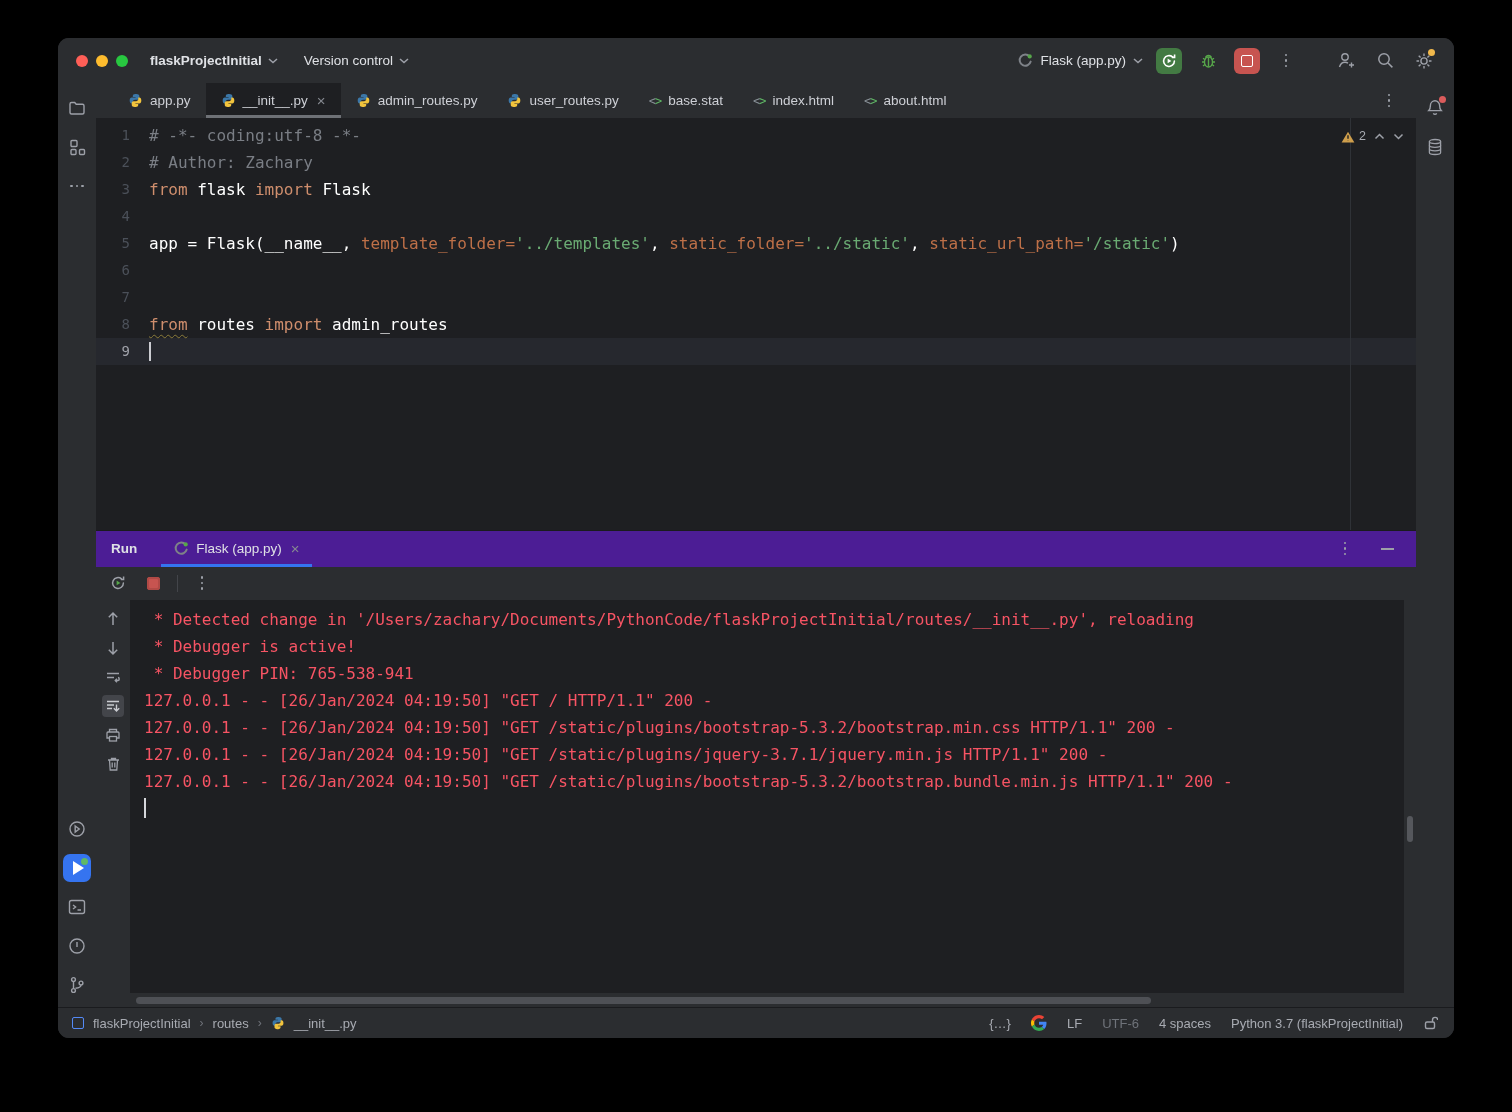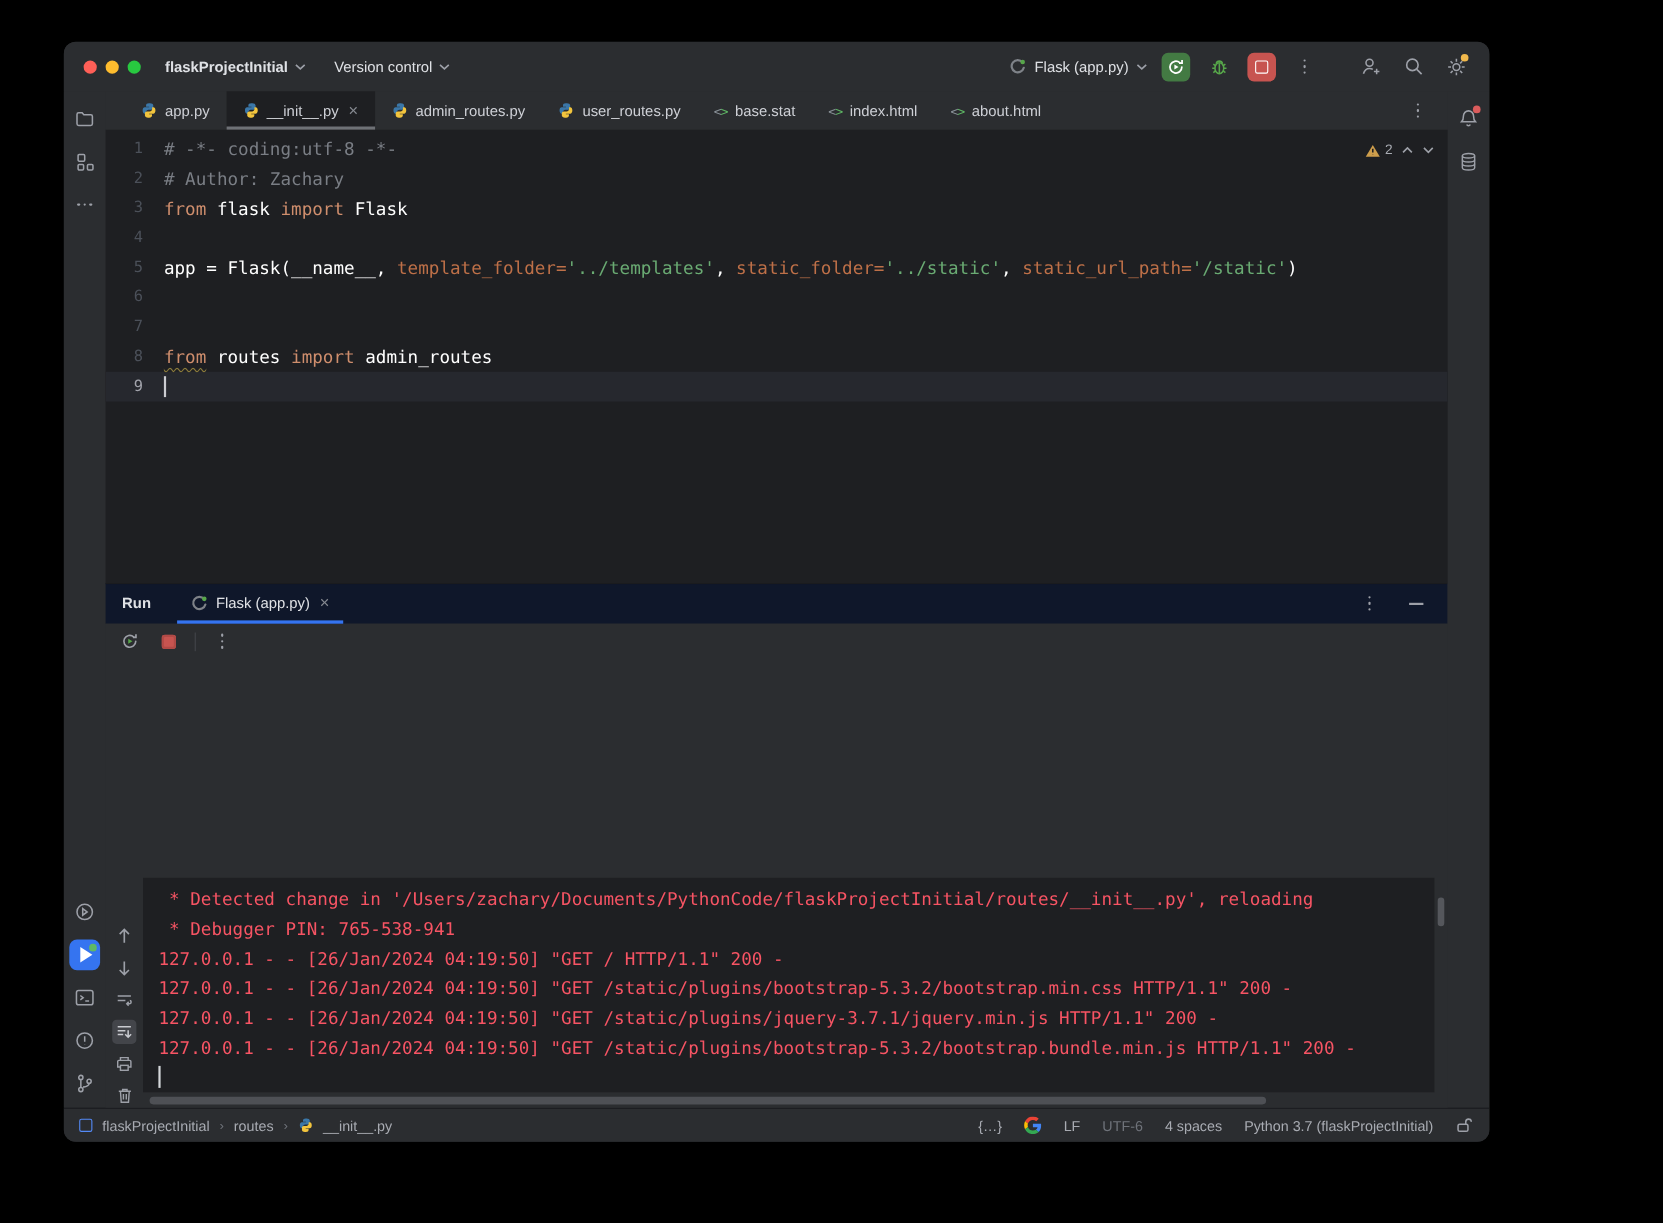--- a/index.html
+++ b/index.html
@@ -1,18 +1,18 @@
 <!DOCTYPE html>
 <html><head>
 <meta charset="utf-8">
 <style>
   html,body{margin:0;padding:0;}
   body{width:1512px;height:1112px;background:#000;position:relative;
        font-family:"Liberation Sans",sans-serif;-webkit-font-smoothing:antialiased;overflow:hidden;}
-  .window{position:absolute;left:58px;top:38px;width:1296px;height:1000px;background:#2B2D30;
+  .window{position:absolute;left:58px;top:38px;width:1396px;height:1000px;background:#2B2D30;
           border-radius:11px;overflow:hidden;display:flex;flex-direction:column;}
 
   
   .titlebar{height:45px;flex:none;display:flex;align-items:center;background:#2B2D30;}
   .traffic{display:flex;gap:8px;margin-left:18px;}
   .tl{width:12px;height:12px;border-radius:50%;}
   .tl.red{background:#FF5F57}.tl.yellow{background:#FEBC2E}.tl.green{background:#28C840}
   .tb-item{display:flex;align-items:center;gap:6px;color:#DFE1E5;font-size:13.5px;cursor:default;}
   .tb-item.project{margin-left:22px;font-weight:bold;}
   .tb-item.vcs{margin-left:26px;}
@@ -65,32 +65,32 @@
   .tk-d{color:#ffffff}
   .tk-s{color:#6AAB73}
   .tk-p{color:#BE7048}
   .tk-w{color:#CF8E6D;text-decoration:underline wavy #8B7B3A 1px;text-underline-offset:4px;}
   .caret{display:inline-block;width:2px;height:19px;background:#CBCCD1;vertical-align:-4px;}
   .warnwidget{position:absolute;top:5px;right:12px;display:flex;align-items:center;gap:8px;
               font-family:"Liberation Sans",sans-serif;font-size:12.5px;color:#A8ABB2;}
   .warnwidget svg{display:block}
 
   
-  .runheader{height:36px;flex:none;display:flex;align-items:stretch;background:#0f172a;border-top:1px solid #1A1B1E;}
+  .runheader{height:36px;flex:none;display:flex;align-items:stretch;background:#4c1d95;border-top:1px solid #1A1B1E;}
   .run-title{display:flex;align-items:center;font-weight:bold;color:#DFE1E5;font-size:13.5px;padding:0 24px 0 15px;}
   .rp-tab{display:flex;align-items:center;gap:7px;padding:0 12px;color:#DFE1E5;font-size:13.5px;position:relative;}
   .rp-tab::after{content:"";position:absolute;left:0;right:0;bottom:0;height:3px;background:#3574F0;}
   .runheader-end{margin-left:auto;display:flex;align-items:center;gap:16px;padding-right:16px;}
   .minim{width:13px;height:2px;background:#9DA0A8;}
 
   .constoolbar{height:33px;flex:none;display:flex;align-items:center;gap:9px;padding-left:9px;background:#2B2D30;}
   .ct-sep{width:1px;height:17px;background:#43454A;margin:0 2px;}
 
   
-  .conswrap{flex:1;display:flex;min-height:0;background:#2B2D30;position:relative;align-items:flex-end;}
+  .conswrap{flex:1;display:flex;min-height:0;background:#2B2D30;position:relative;}
   .consgutter{width:34px;flex:none;display:flex;flex-direction:column;align-items:center;padding-top:8px;gap:7px;}
   .cg-ic{width:22px;height:22px;display:flex;align-items:center;justify-content:center;color:#9DA0A8;}
   .cg-ic.sel{background:#43454A;border-radius:4px;}
   .consbody{flex:1;background:#1E1F22;margin-right:12px;margin-bottom:14px;position:relative;overflow:hidden;
             font-family:"DejaVu Sans Mono",monospace;font-size:16px;line-height:27px;color:#F75464;padding:6px 0 0 14px;}
   .cons-line{white-space:pre;height:27px;}
   .ccaret{display:inline-block;width:2px;height:20px;background:#D5D7DB;vertical-align:-4px;}
   .hscroll{position:absolute;left:40px;bottom:3px;width:1015px;height:7px;border-radius:4px;background:#4E5055;}
   .vscroll{position:absolute;right:3px;top:216px;width:6px;height:26px;border-radius:3px;background:#55575C;}
 
@@ -423,20 +423,21 @@
           </div>
           <div class="cg-ic">
             <svg width="15" height="16" viewBox="0 0 15 16" fill="none" stroke="#9DA0A8" stroke-width="1.3">
               <path d="M2 4h11M5.5 4V2.5h4V4M3.5 4l.7 10h6.6l.7-10M6.2 6.5v5M8.8 6.5v5"></path>
             </svg>
           </div>
         </div>
         <div class="consbody">
           <div>
               <div class="cons-line"> * Detected change in '/Users/zachary/Documents/PythonCode/flaskProjectInitial/routes/__init__.py', reloading</div>
+              <div class="cons-line"> * Debugger is active!</div>
               <div class="cons-line"> * Debugger PIN: 765-538-941</div>
               <div class="cons-line">127.0.0.1 - - [26/Jan/2024 04:19:50] "GET / HTTP/1.1" 200 -</div>
               <div class="cons-line">127.0.0.1 - - [26/Jan/2024 04:19:50] "GET /static/plugins/bootstrap-5.3.2/bootstrap.min.css HTTP/1.1" 200 -</div>
               <div class="cons-line">127.0.0.1 - - [26/Jan/2024 04:19:50] "GET /static/plugins/jquery-3.7.1/jquery.min.js HTTP/1.1" 200 -</div>
               <div class="cons-line">127.0.0.1 - - [26/Jan/2024 04:19:50] "GET /static/plugins/bootstrap-5.3.2/bootstrap.bundle.min.js HTTP/1.1" 200 -</div>
               <div class="cons-line"><span class="ccaret"></span></div>
             </div>
         </div>
         <div class="hscroll"></div>
         <div class="vscroll"></div>

